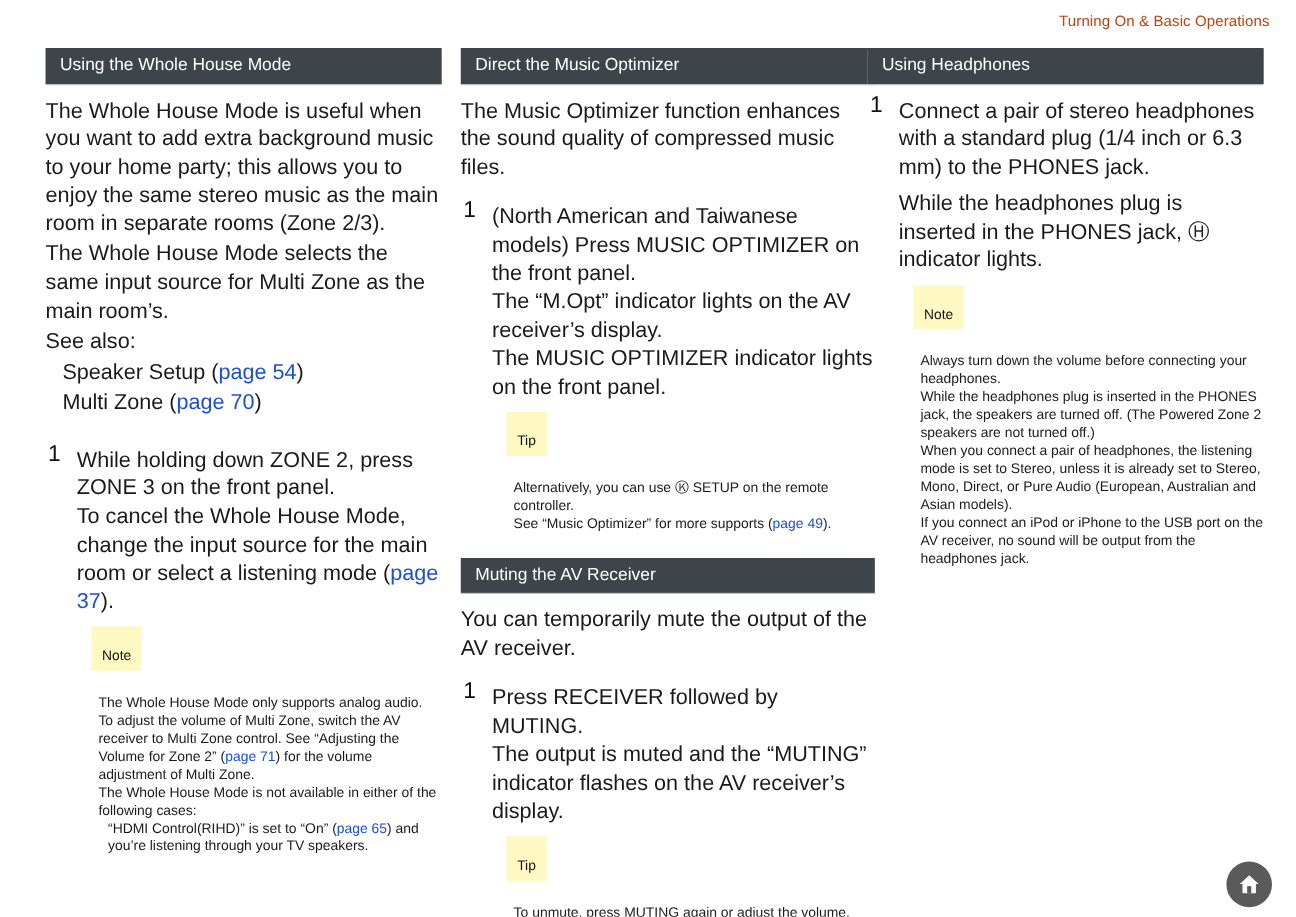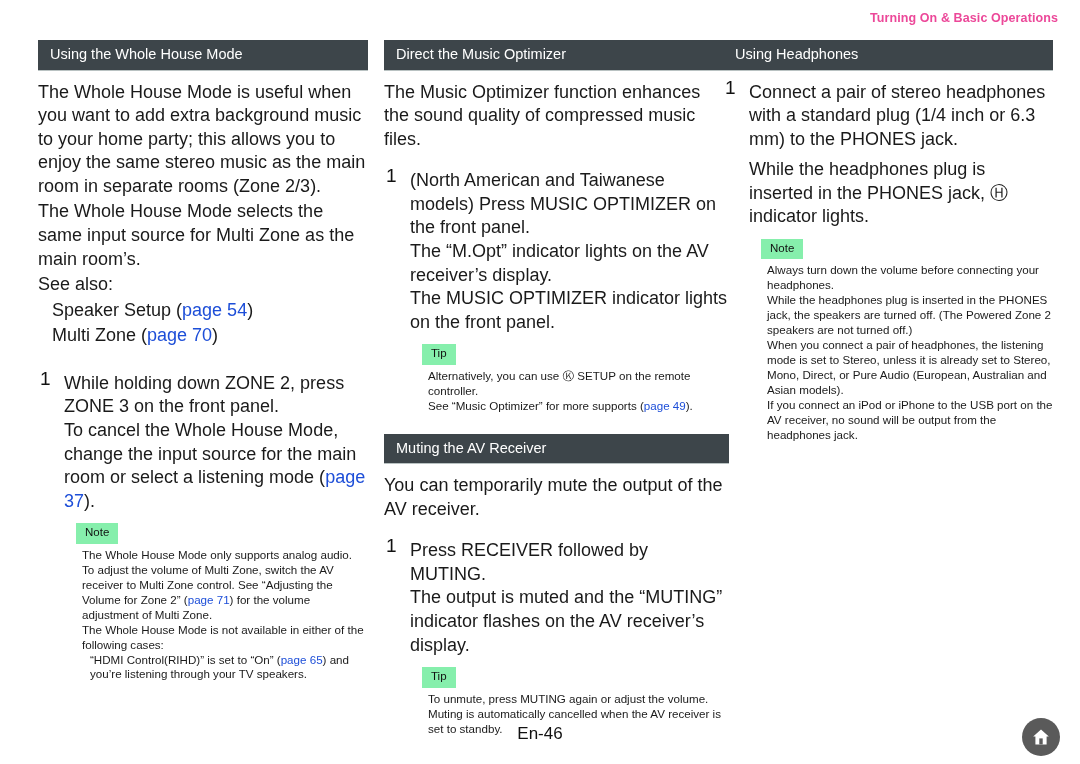--- a/index.html
+++ b/index.html
@@ -19,24 +19,23 @@
     position: absolute;
     inset: 0;
   }
 
   
   .running-header {
     position: absolute;
     top: 11px;
     right: 22px;
     font-size: 12.5px;
-    color: #ec4899;
+    color: #c2410c;
     letter-spacing: 0.1px;
     white-space: nowrap;
-    font-weight: bold;
   }
 
   
   .col {
     position: absolute;
     top: 40px;
   }
   .col-1 { left: 38px;  width: 330px; }
   .col-2 { left: 384px; width: 345px; }
   .col-3 { left: 723px; width: 330px; }
@@ -82,26 +81,26 @@
   }
   .step .body-p { margin-bottom: 0; }
 
   
   .callout {
     margin-top: 9px;
     padding-left: 12px;
   }
   .callout-label {
     display: inline-block;
-    background: #86efac;
+    background: #fef9c3;
     color: #111111;
     font-size: 11.5px;
     line-height: 1;
-    padding: 4px 9px 5px 9px;
-    margin-bottom: 4px;
+    padding: 20px 9px 5px 9px;
+    margin-bottom: 20px;
   }
   .callout-body {
     padding-left: 6px;
   }
   .callout-body p {
     font-size: 11.6px;
     line-height: 1.29;
     margin: 0;
     color: #1a1a1a;
   }
@@ -250,21 +249,20 @@
         <div class="callout-body">
           <p>Always turn down the volume before connecting your headphones.</p>
           <p>While the headphones plug is inserted in the PHONES jack, the speakers are turned off. (The Powered Zone 2 speakers are not turned off.)</p>
           <p>When you connect a pair of headphones, the listening mode is set to Stereo, unless it is already set to Stereo, Mono, Direct, or Pure Audio (European, Australian and Asian models).</p>
           <p>If you connect an iPod or iPhone to the USB port on the AV receiver, no sound will be output from the headphones jack.</p>
         </div>
       </div>
     </div>
   </div>
 
-  <div class="folio">En-46</div>
 
   <div class="home-btn">
     <span>
       <svg width="22" height="22" viewBox="0 0 22 22" aria-hidden="true">
         <path d="M11 3.4 L3.2 10.6 L5.4 10.6 L5.4 18.4 L16.6 18.4 L16.6 10.6 L18.8 10.6 Z" fill="#ffffff"></path>
         <rect x="9.3" y="12.4" width="3.4" height="6" fill="#5a5a5a"></rect>
       </svg>
     </span>
   </div>
 

